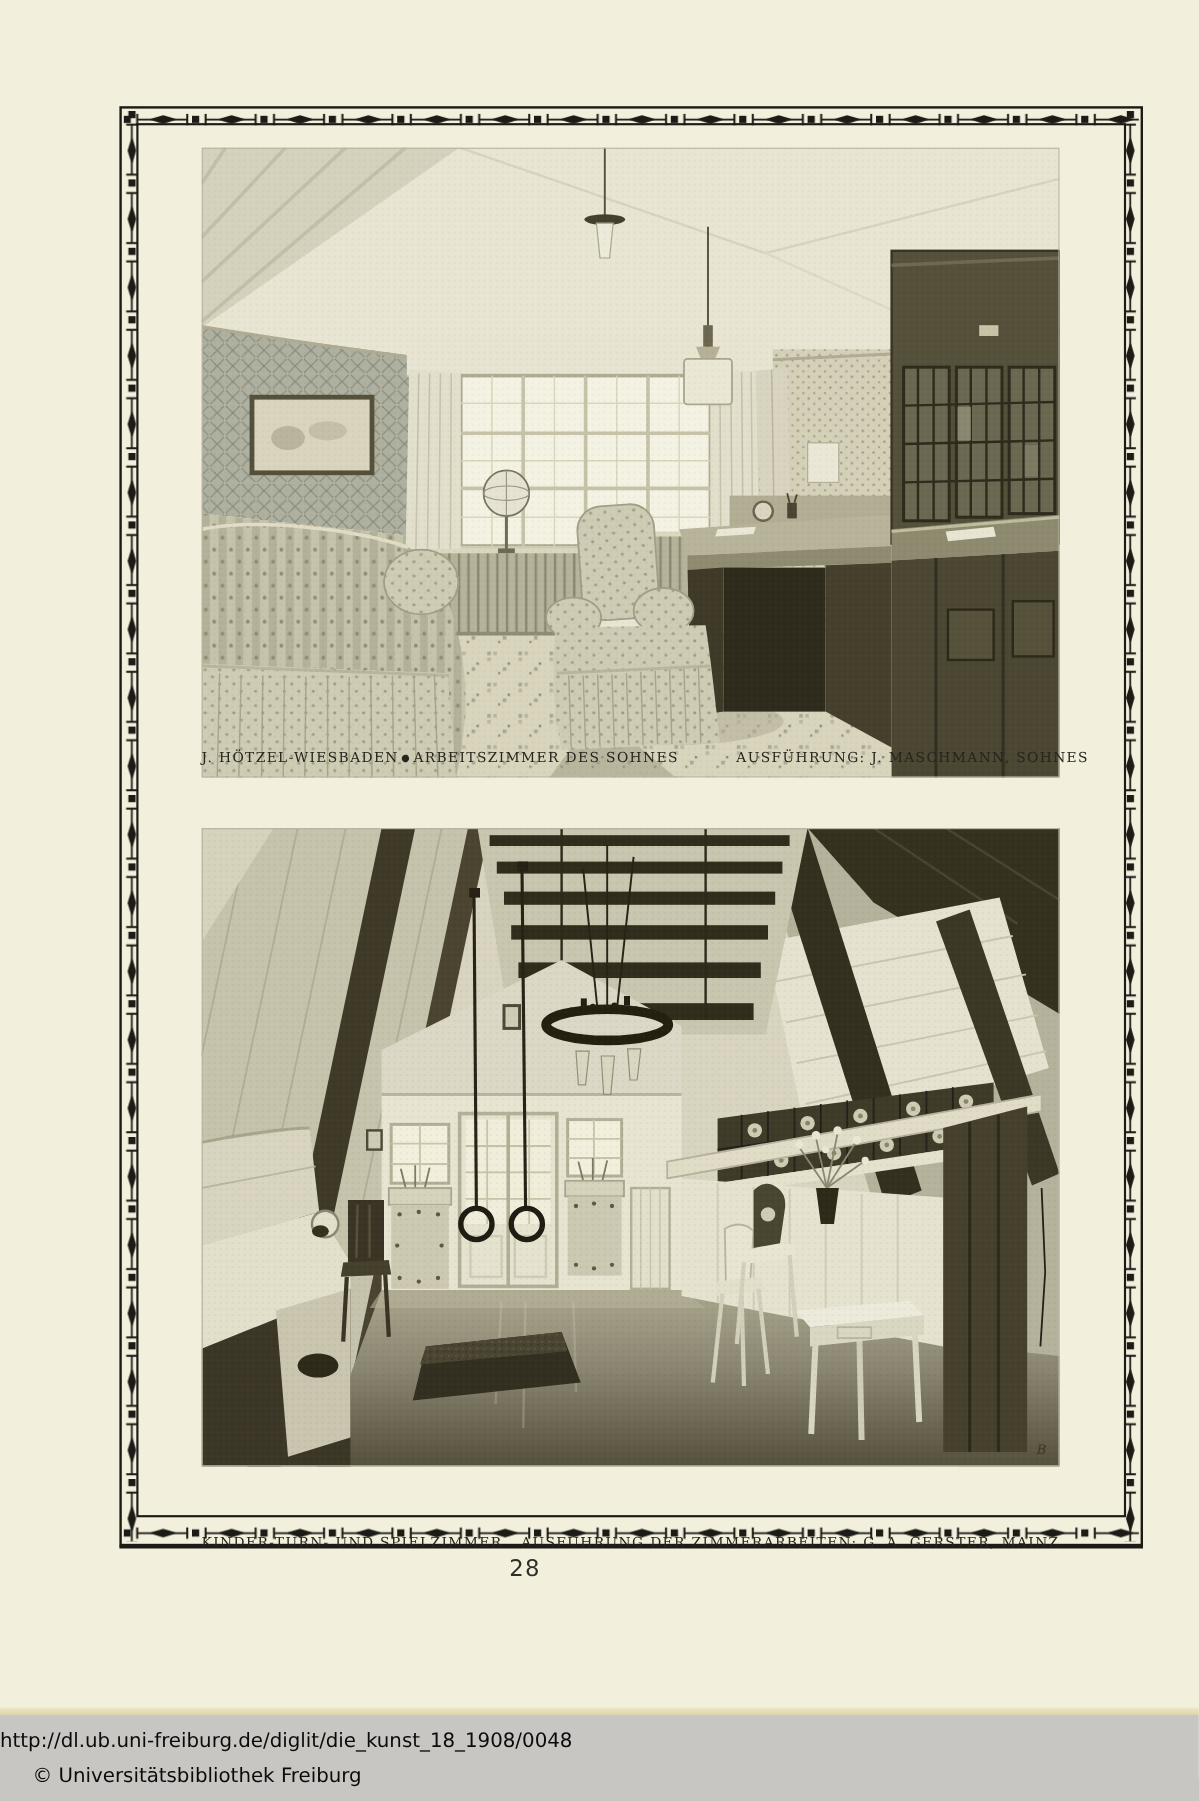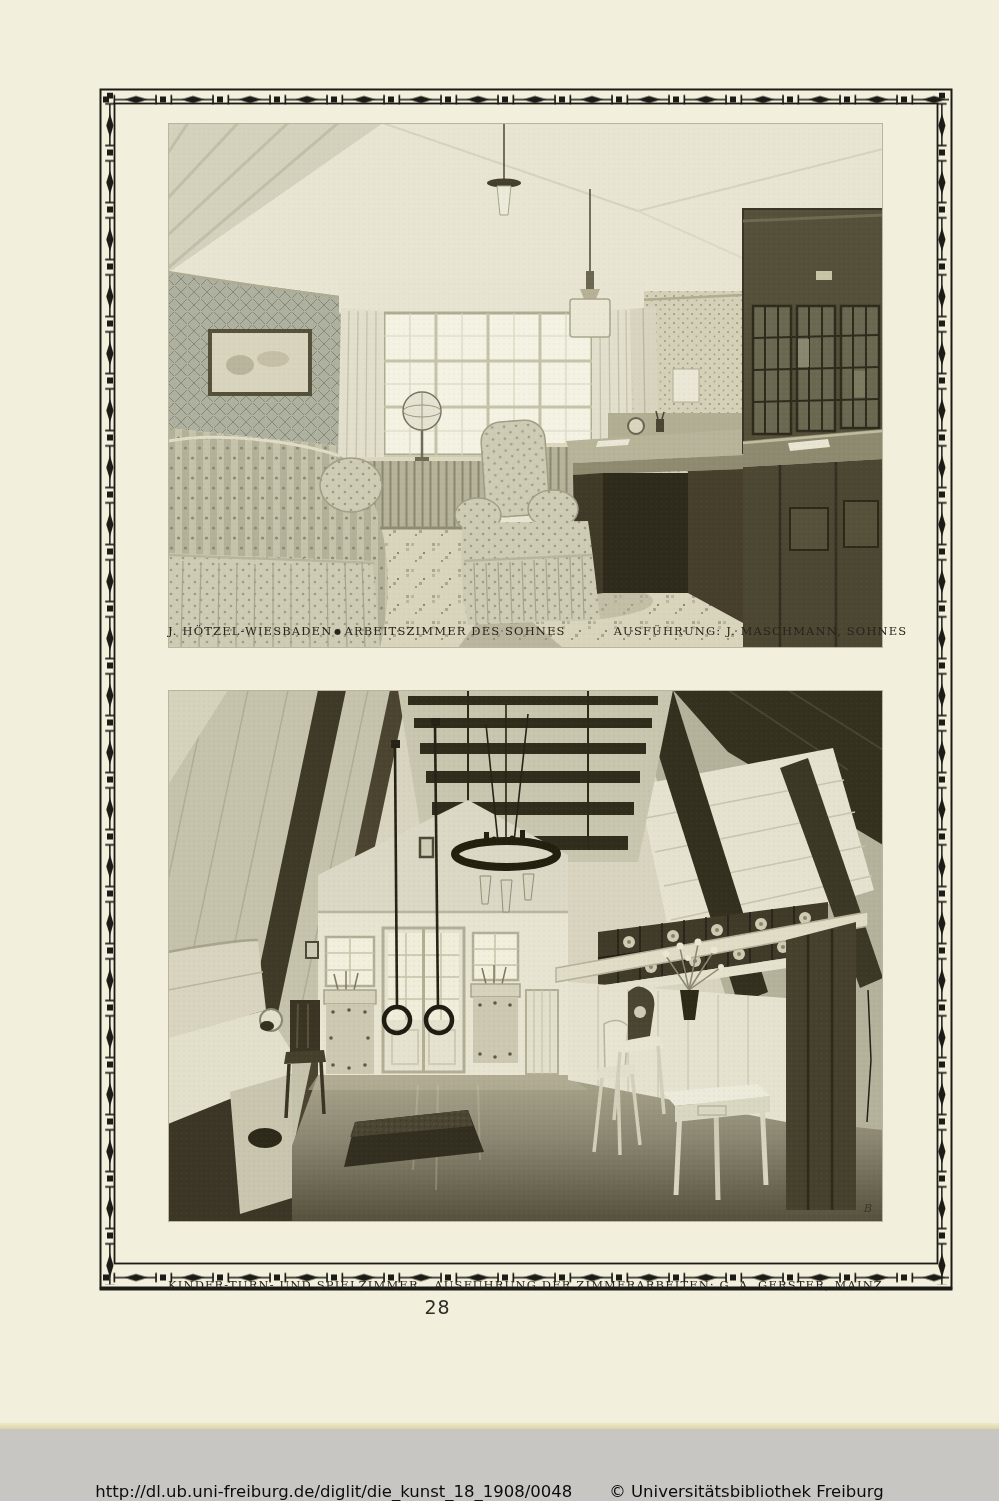--- a/index.html
+++ b/index.html
@@ -6,21 +6,21 @@
   body{
     width:999px;height:1501px;position:relative;overflow:hidden;
     background:var(--paper,#f2efdd);
     font-family:"DejaVu Serif","Liberation Serif",serif;
   }
   .paper{position:absolute;left:0;top:0;width:999px;height:1423px;background:var(--paper,#f2efdd);}
   .page-edge{position:absolute;left:0;top:1423px;width:999px;height:6px;
     background:linear-gradient(#eee8c9,#ddd5a4);}
   .footer-bar{position:absolute;left:0;top:1429px;width:999px;height:72px;
     background:var(--bar,#c7c6c3);
-    display:flex;flex-direction:row;align-items:flex-end;justify-content:center;
+    display:flex;flex-direction:column;justify-content:center;
     gap:10px;padding-right:20px;box-sizing:border-box;
     font-family:"DejaVu Sans","Liberation Sans",sans-serif;color:#0b0b0b;}
   .footer-bar .url{font-size:16.5px;letter-spacing:0px;}
   .footer-bar .copyright{font-size:16.5px;margin-left:27px;}
   .border-frame{position:absolute;left:0;top:0;pointer-events:none;}
   .plate{position:absolute;left:168px;width:715px;overflow:hidden;background:#ddd9c4;}
   .plate-1{top:123px;height:525px;}
   .plate-2{top:690px;height:532px;}
   .caption{position:absolute;left:168px;width:715px;display:flex;justify-content:space-between;
     align-items:baseline;color:#26251d;font-size:11.5px;letter-spacing:1.15px;white-space:nowrap;}

